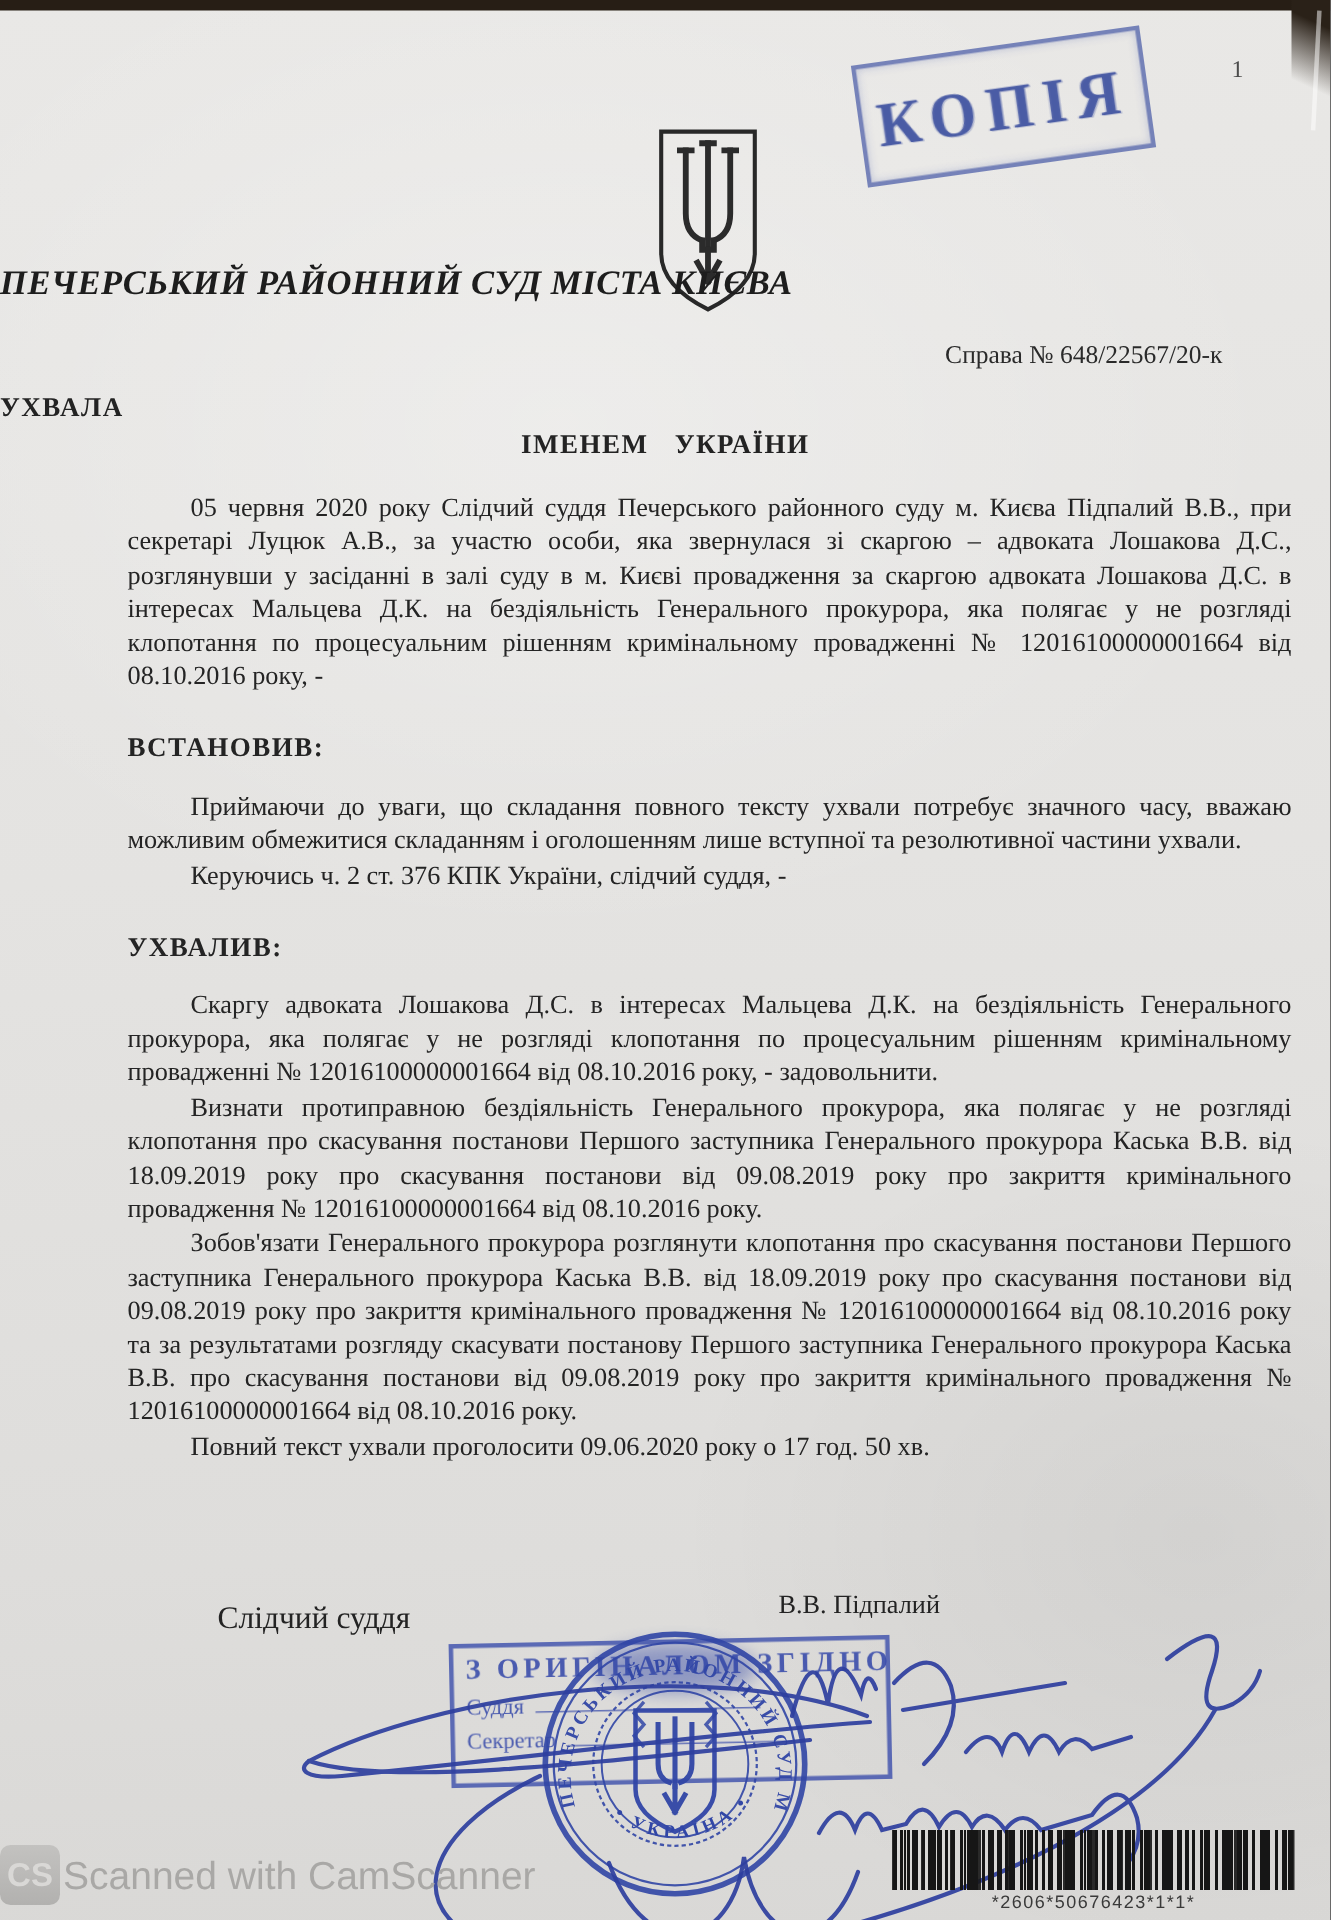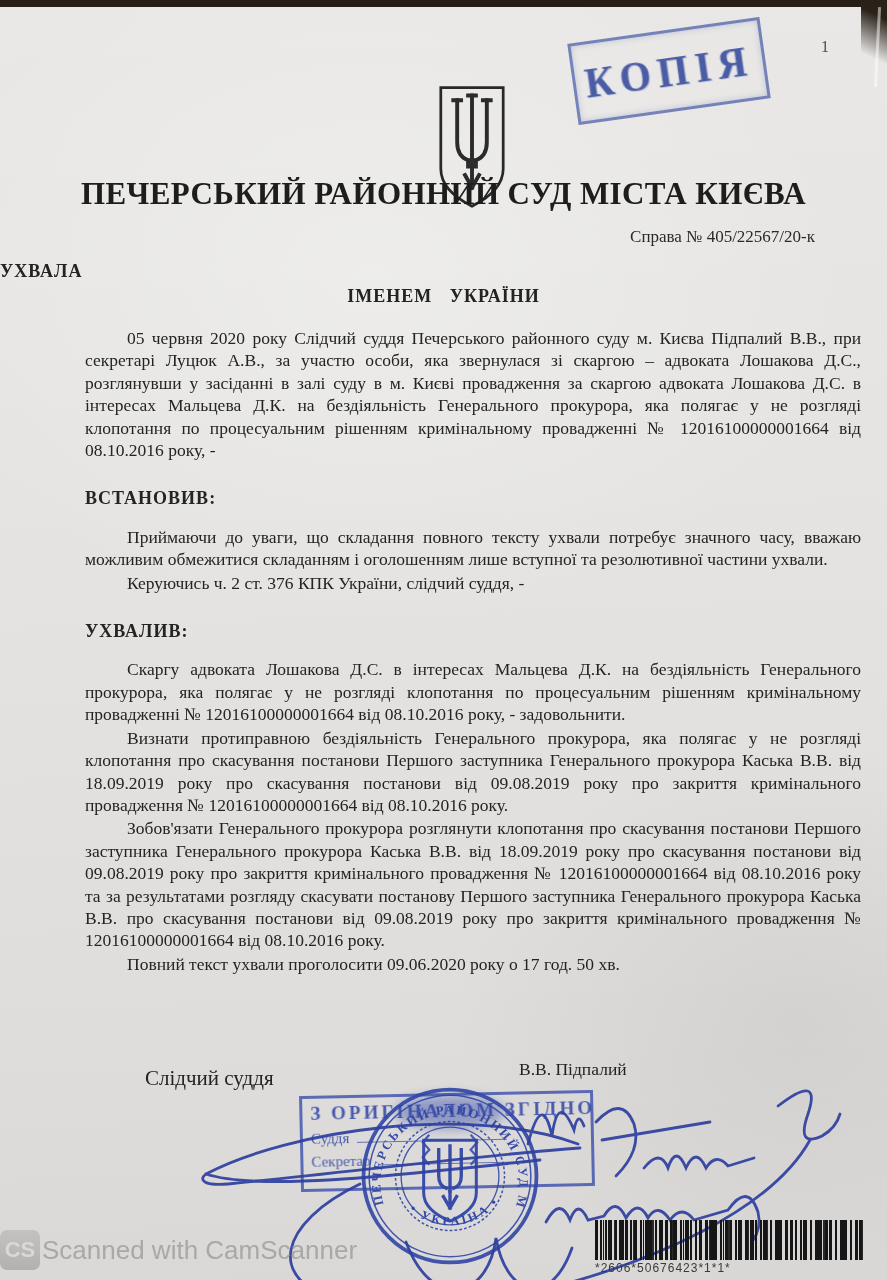--- a/index.html
+++ b/index.html
@@ -30,22 +30,22 @@
     filter:blur(0.4px);
   }
   .kopiya span{
     font-size:40px;font-weight:bold;letter-spacing:7px;color:rgba(50,71,155,0.78);
     text-shadow:1px 1px 0 rgba(50,71,155,0.25), -1px 0 0 rgba(50,71,155,0.2);
     transform:scaleY(1.05);
   }
 
   .emblem{position:absolute;left:433px;top:84px;width:78px;height:126px;}
 
-  .court-title{position:absolute;top:176px;left:0;width:100%;text-align:center;
-    font-size:31px;font-weight:bold;letter-spacing:0.4px;color:#1d1d1d;}
+  .court-title{position:absolute;top:176px;left:0;width:100%;
+    font-size:23px;font-weight:bold;letter-spacing:0.4px;color:#1d1d1d;font-style:italic;}
   .case-line{position:absolute;top:227px;right:72px;font-size:17px;color:#2a2a2a;}
 
   .doc-title{position:absolute;top:261px;left:0;width:100%;text-align:left;
     font-size:18px;font-weight:bold;letter-spacing:1px;}
   .doc-subtitle{position:absolute;top:286px;left:0;width:100%;text-align:center;
     font-size:18px;font-weight:bold;letter-spacing:1px;word-spacing:12px;}
 
   .body-col{position:absolute;top:326px;left:84px;width:778px;
     font-size:17.5px;line-height:22.4px;text-align:justify;color:#242424;}
   .body-col p{margin:1px;text-indent:42px;}
@@ -74,21 +74,21 @@
   .barcode-wrap{position:absolute;left:595px;top:1220px;width:268px;}
   .barcode{
     height:40px;width:268px;
     background:
       repeating-linear-gradient(90deg,#161616 0 2px,transparent 2px 5px),
       repeating-linear-gradient(90deg,#161616 0 1px,transparent 1px 8px),
       repeating-linear-gradient(90deg,#161616 0 3px,transparent 3px 13px),
       repeating-linear-gradient(90deg,rgba(22,22,22,0.9) 0 2px,transparent 2px 19px);
   }
   .barcode-text{font-family:"Liberation Sans",sans-serif;font-size:12px;color:#3a3a3a;
-    text-align:left;margin-top:1px;letter-spacing:1px;}
+    text-align:center;margin-top:1px;letter-spacing:1px;}
 
   
   .watermark{position:absolute;left:0;top:1230px;display:flex;align-items:center;}
   .cs-badge{width:40px;height:40px;border-radius:7px;background:linear-gradient(180deg,#c3c2c0,#b2b1af);
     display:flex;align-items:center;justify-content:center;
     font-family:"Liberation Sans",sans-serif;font-weight:bold;font-size:22px;color:#d9d8d6;}
   .wm-text{font-family:"Liberation Sans",sans-serif;font-size:26px;color:#a9a8a6;margin-left:2px;}
 </style>
 </head>
 <body>
@@ -112,21 +112,21 @@
       <path d="M69,20 V74 Q69,92 55,97"></path>
       <path d="M50,14 V102"></path>
       <path d="M26,20 h10 M45,14 h10 M64,20 h10"></path>
       <path d="M45,97 v8 h10 v-8"></path>
       <path d="M50,105 V132"></path>
       <path d="M50,132 L41,116 M50,132 L59,116"></path>
     </g>
   </svg>
 
   <div class="court-title">ПЕЧЕРСЬКИЙ РАЙОННИЙ СУД МІСТА КИЄВА</div>
-  <div class="case-line">Справа № 405/22567/20-к</div>
+  <div class="case-line">Справа № 648/22567/20-к</div>
 
   <div class="doc-title">УХВАЛА</div>
   <div class="doc-subtitle">ІМЕНЕМ  УКРАЇНИ</div>
 
   <div class="body-col">
     <p>05 червня 2020 року Слідчий суддя Печерського районного суду м. Києва Підпалий В.В., при секретарі Луцюк А.В., за участю особи, яка звернулася зі скаргою – адвоката Лошакова Д.С., розглянувши у засіданні в залі суду в м. Києві провадження за скаргою адвоката Лошакова Д.С. в інтересах Мальцева Д.К. на бездіяльність Генерального прокурора, яка полягає у не розгляді клопотання по процесуальним рішенням кримінальному провадженні № 12016100000001664 від 08.10.2016 року, -</p>
     <p class="sec-head mt-lg">ВСТАНОВИВ:</p>
     <p class="mt-md">Приймаючи до уваги, що складання повного тексту ухвали потребує значного часу, вважаю можливим обмежитися складанням і оголошенням лише вступної та резолютивної частини ухвали.</p>
     <p>Керуючись ч. 2 ст. 376 КПК України, слідчий суддя, -</p>
     <p class="sec-head mt-lg">УХВАЛИВ:</p>

